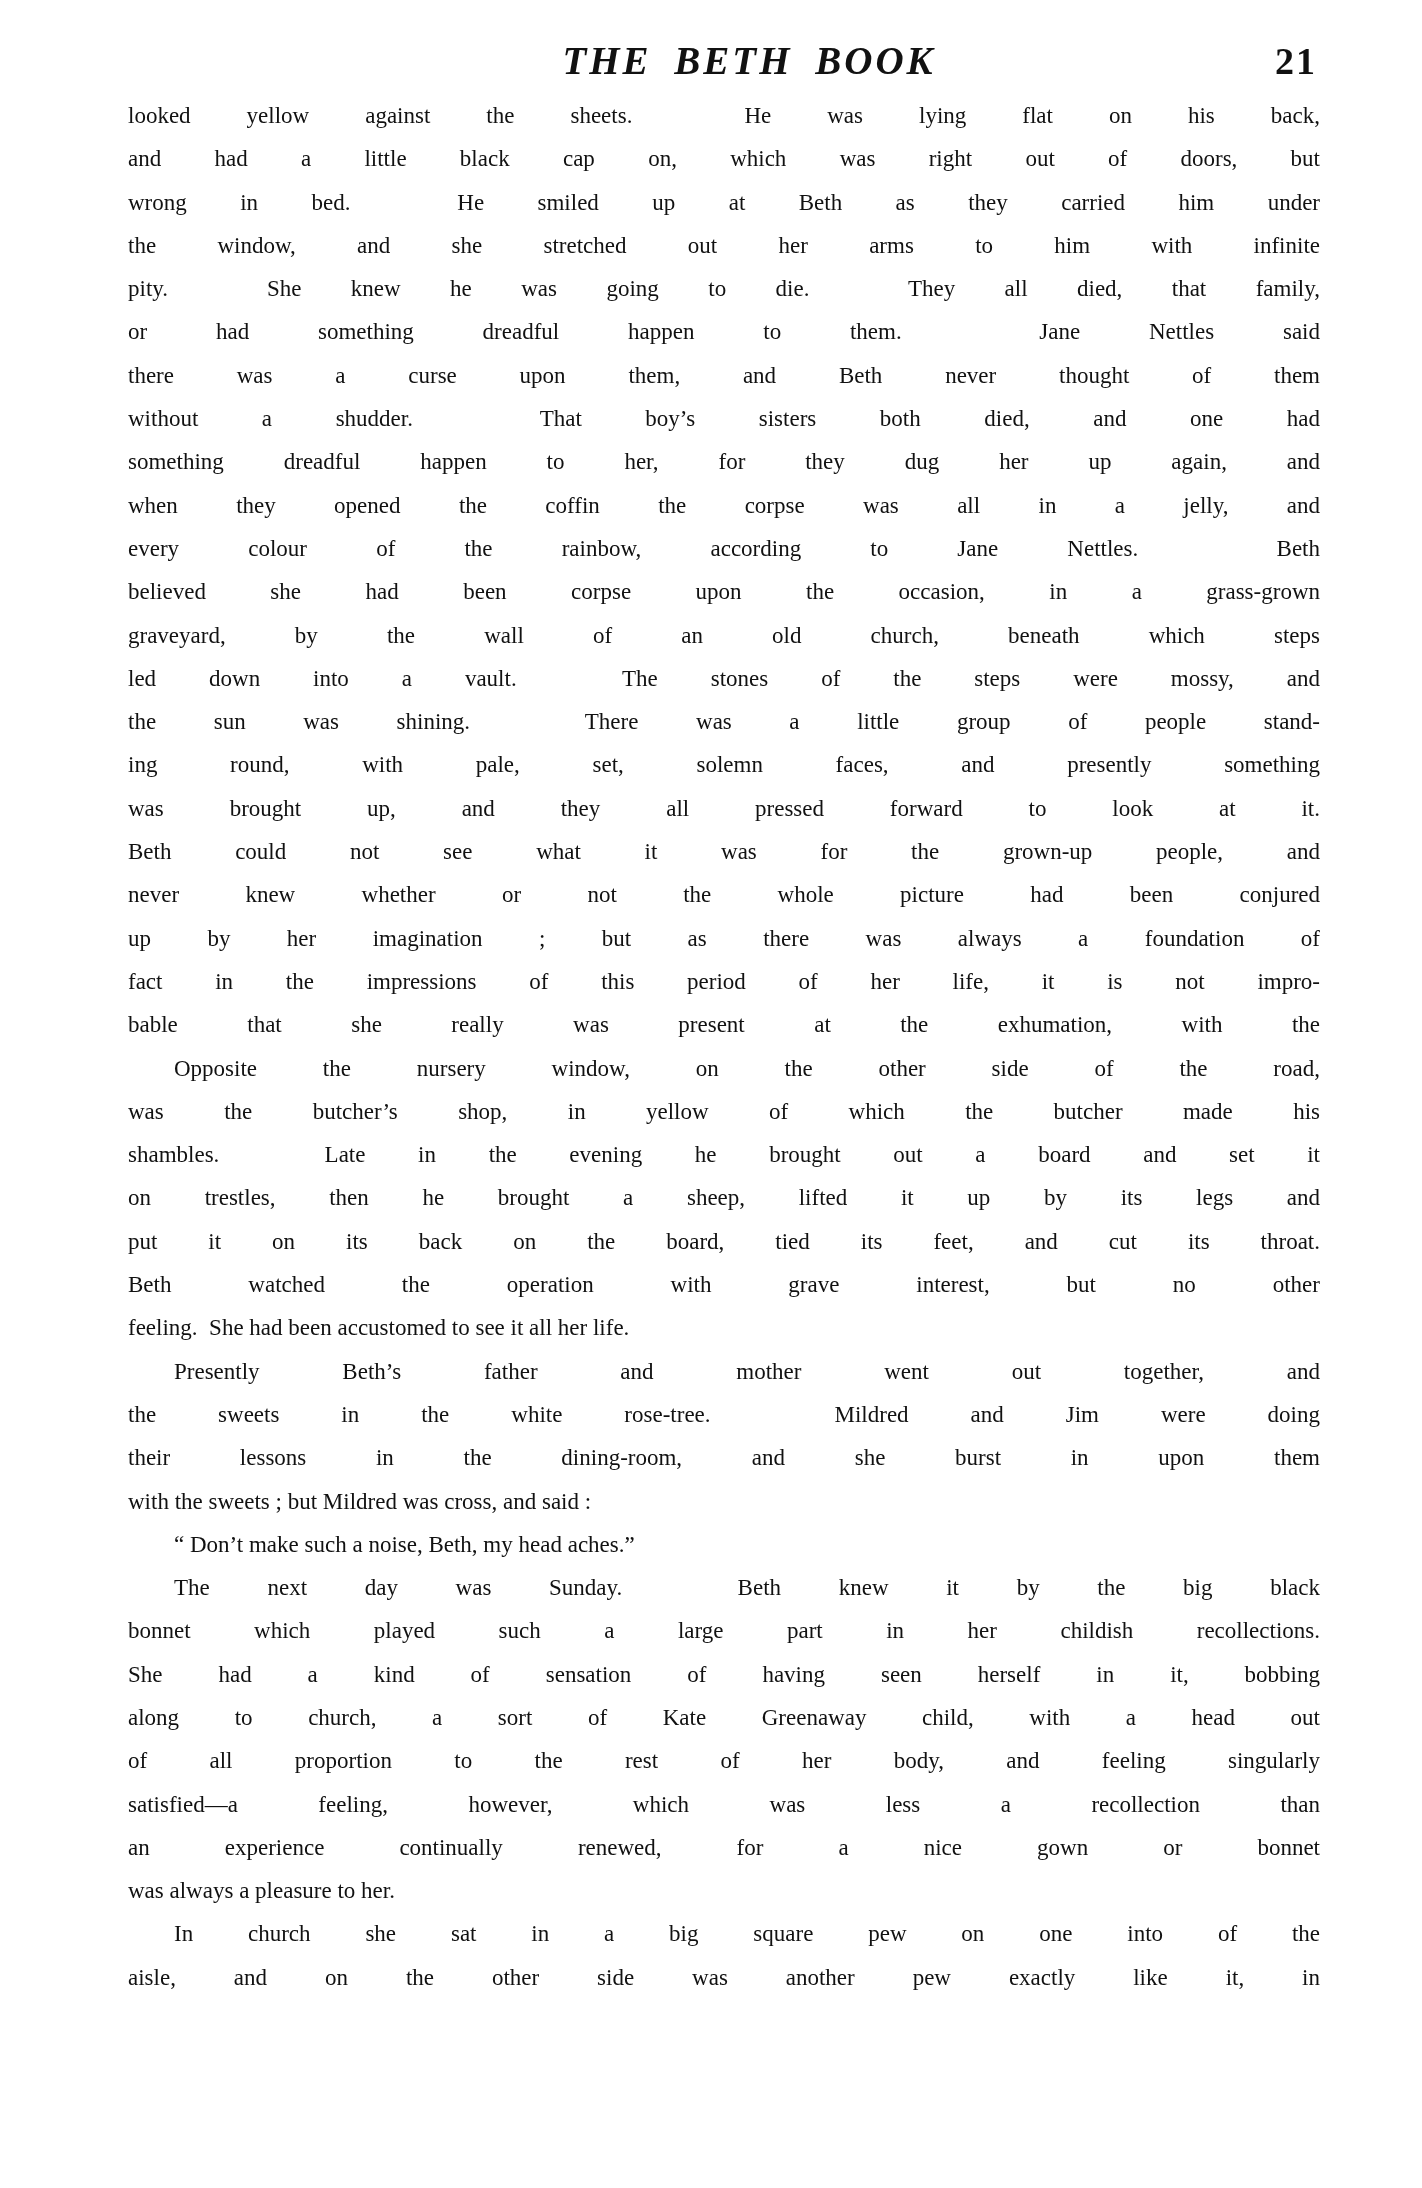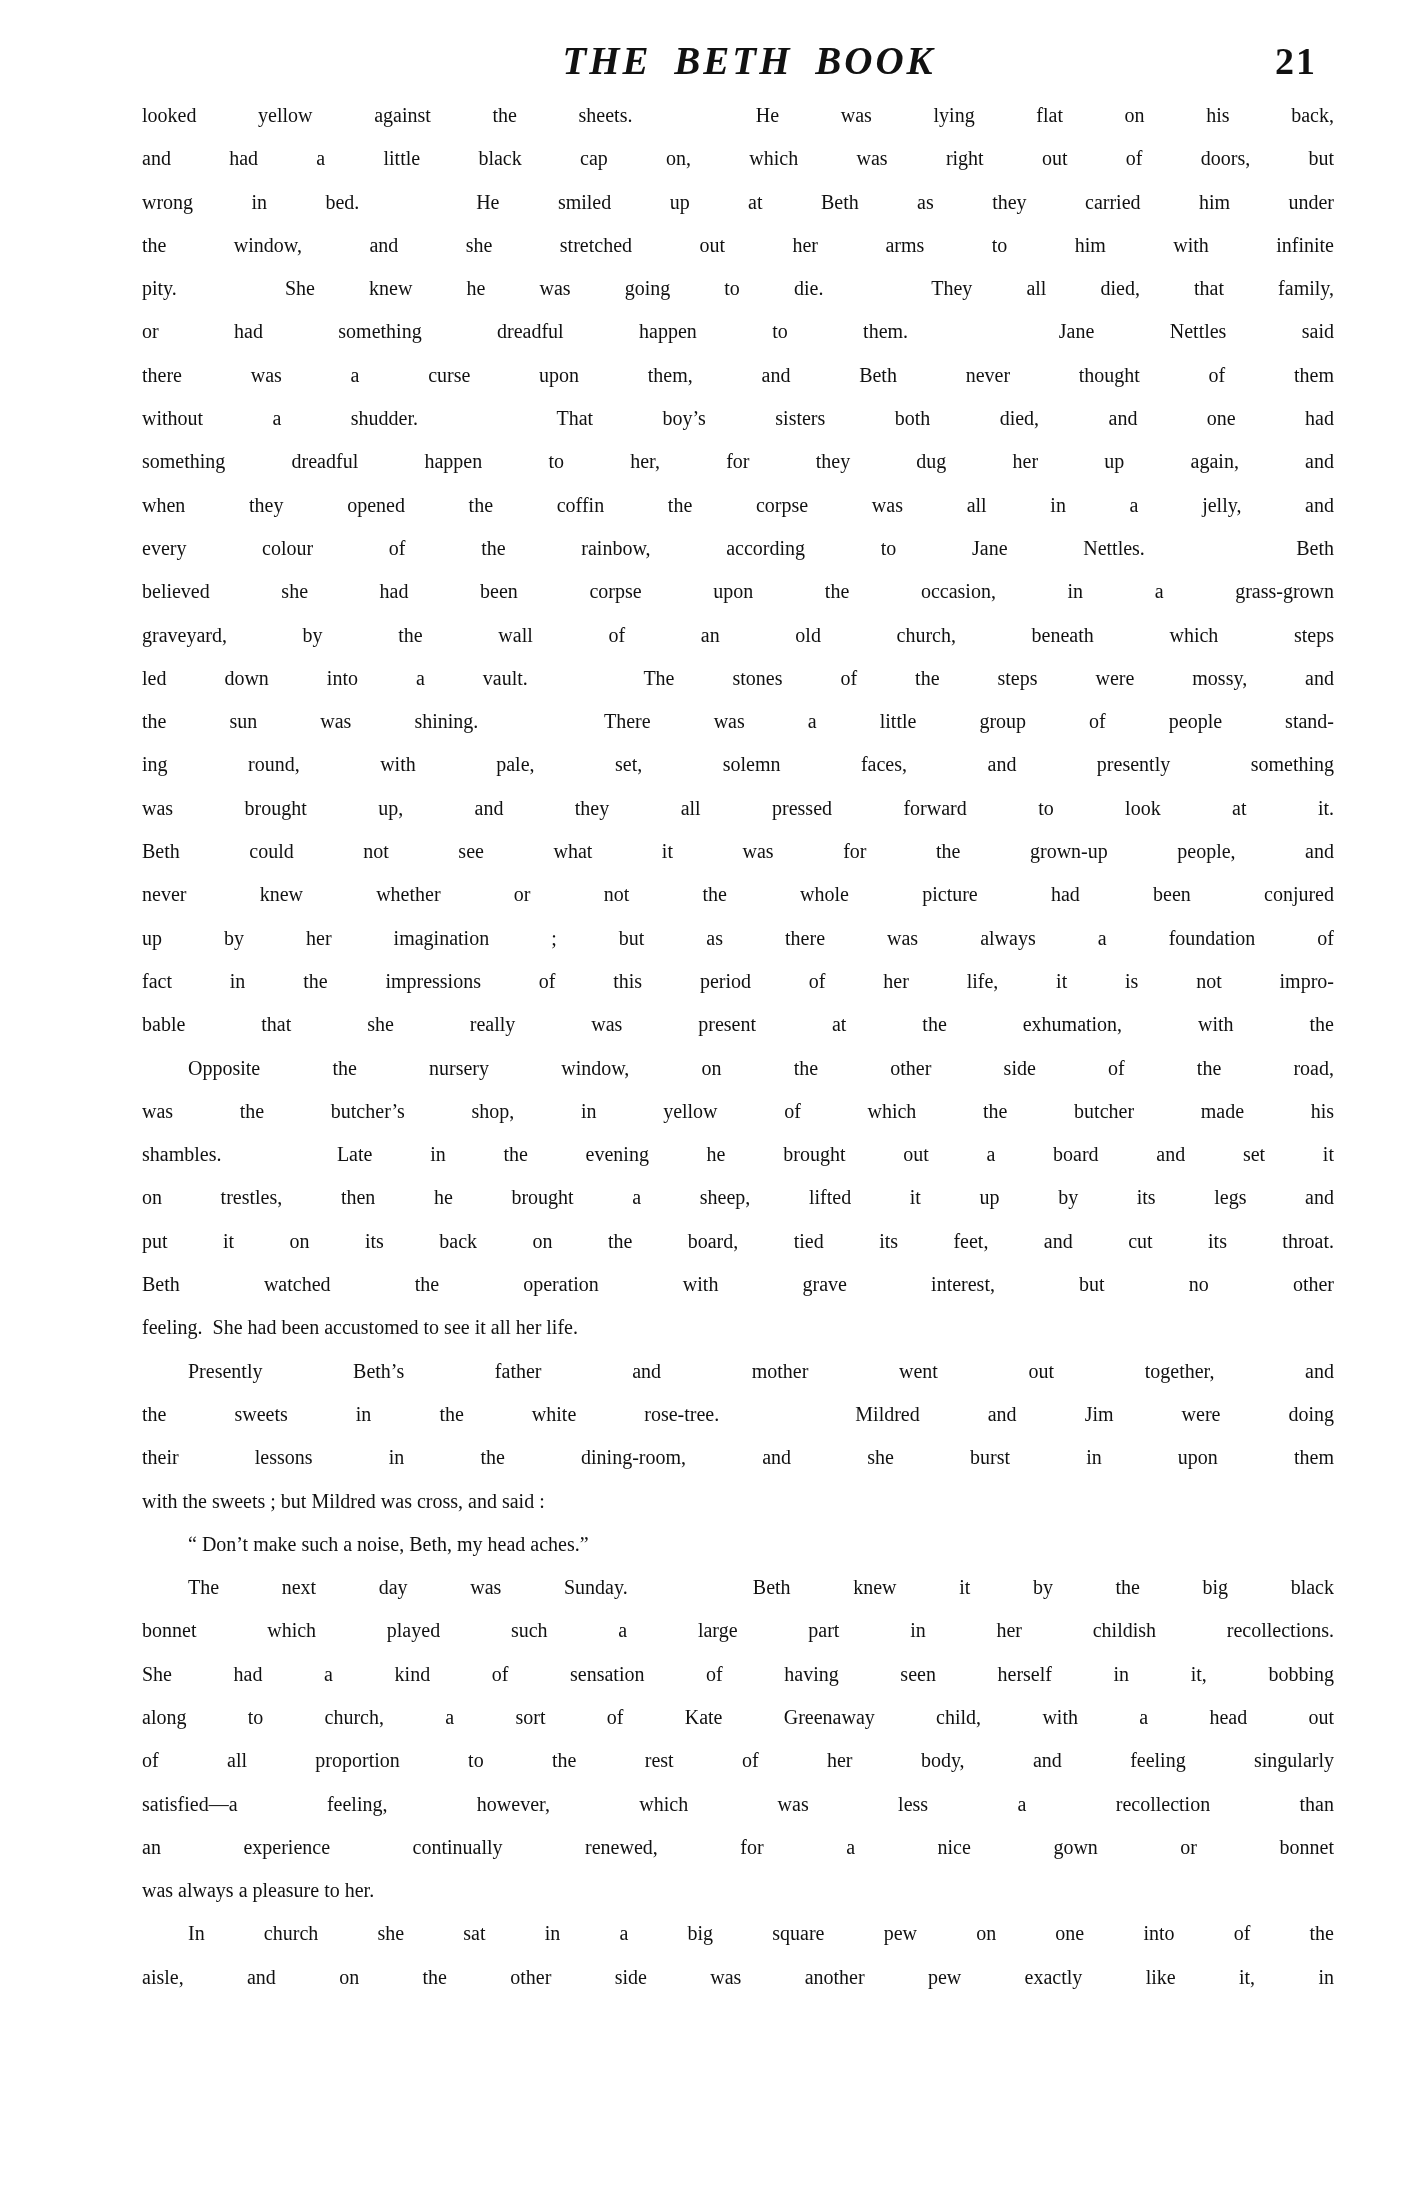--- a/index.html
+++ b/index.html
@@ -40,24 +40,24 @@
   .folio {
     grid-column: 3;
     text-align: right;
     font-size: 38px;
     font-weight: bold;
     letter-spacing: 2px;
     align-self: center;
   }
   .text-block {
     position: absolute;
-    left: 142px;
+    left: 128px;
     top: 94px;
     width: 1192px;
-    font-size: 20px;
+    font-size: 23px;
     line-height: 43.3px;
   }
   .para {
     margin: 0;
   }
   .line {
     text-align: justify;
     text-align-last: justify;
     text-justify: inter-word;
   }

